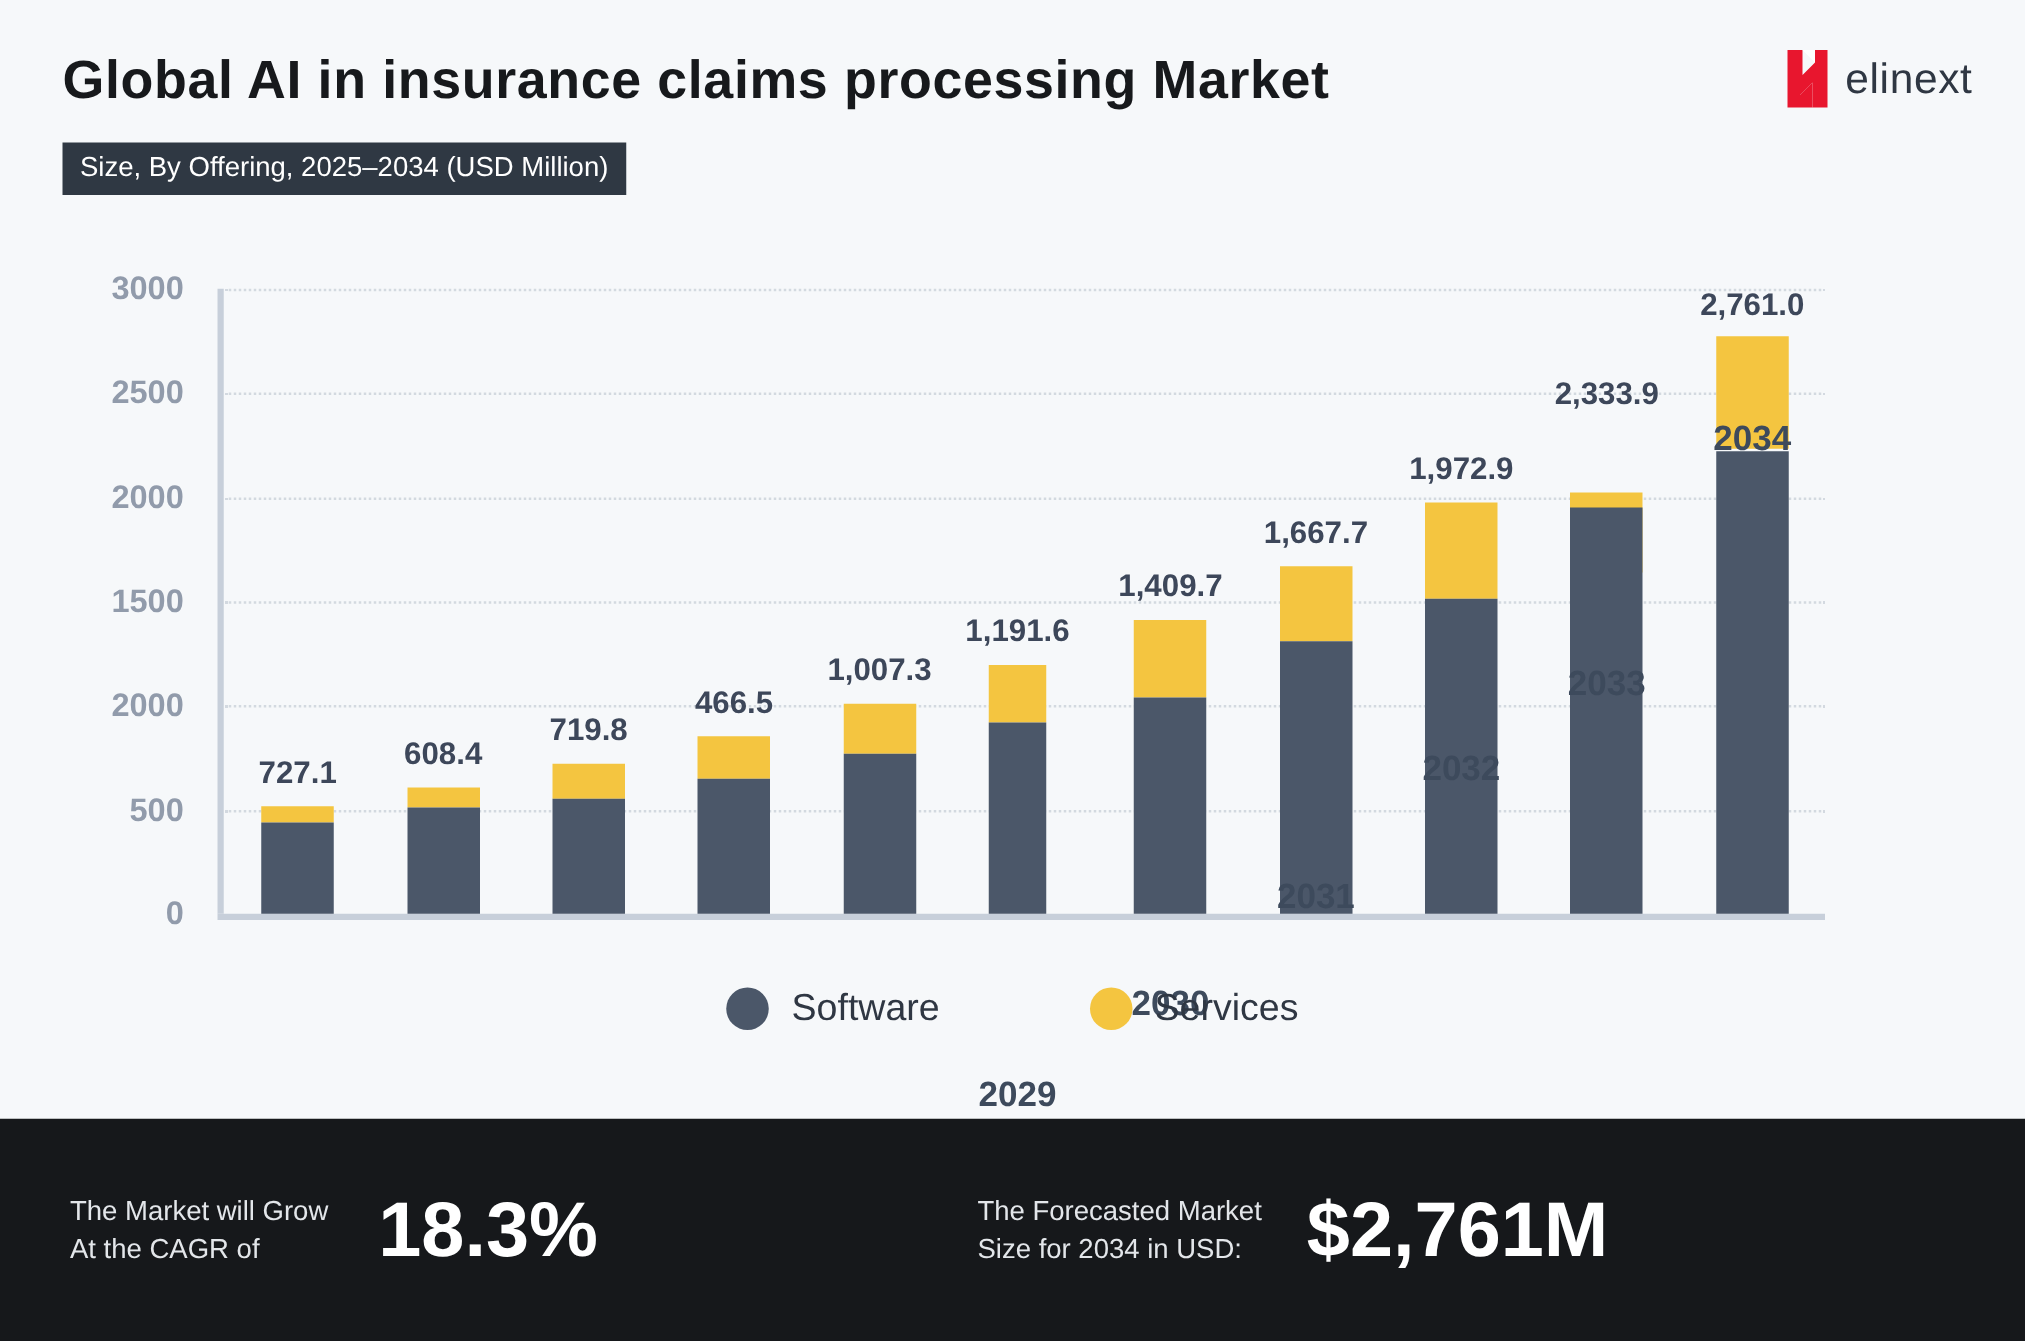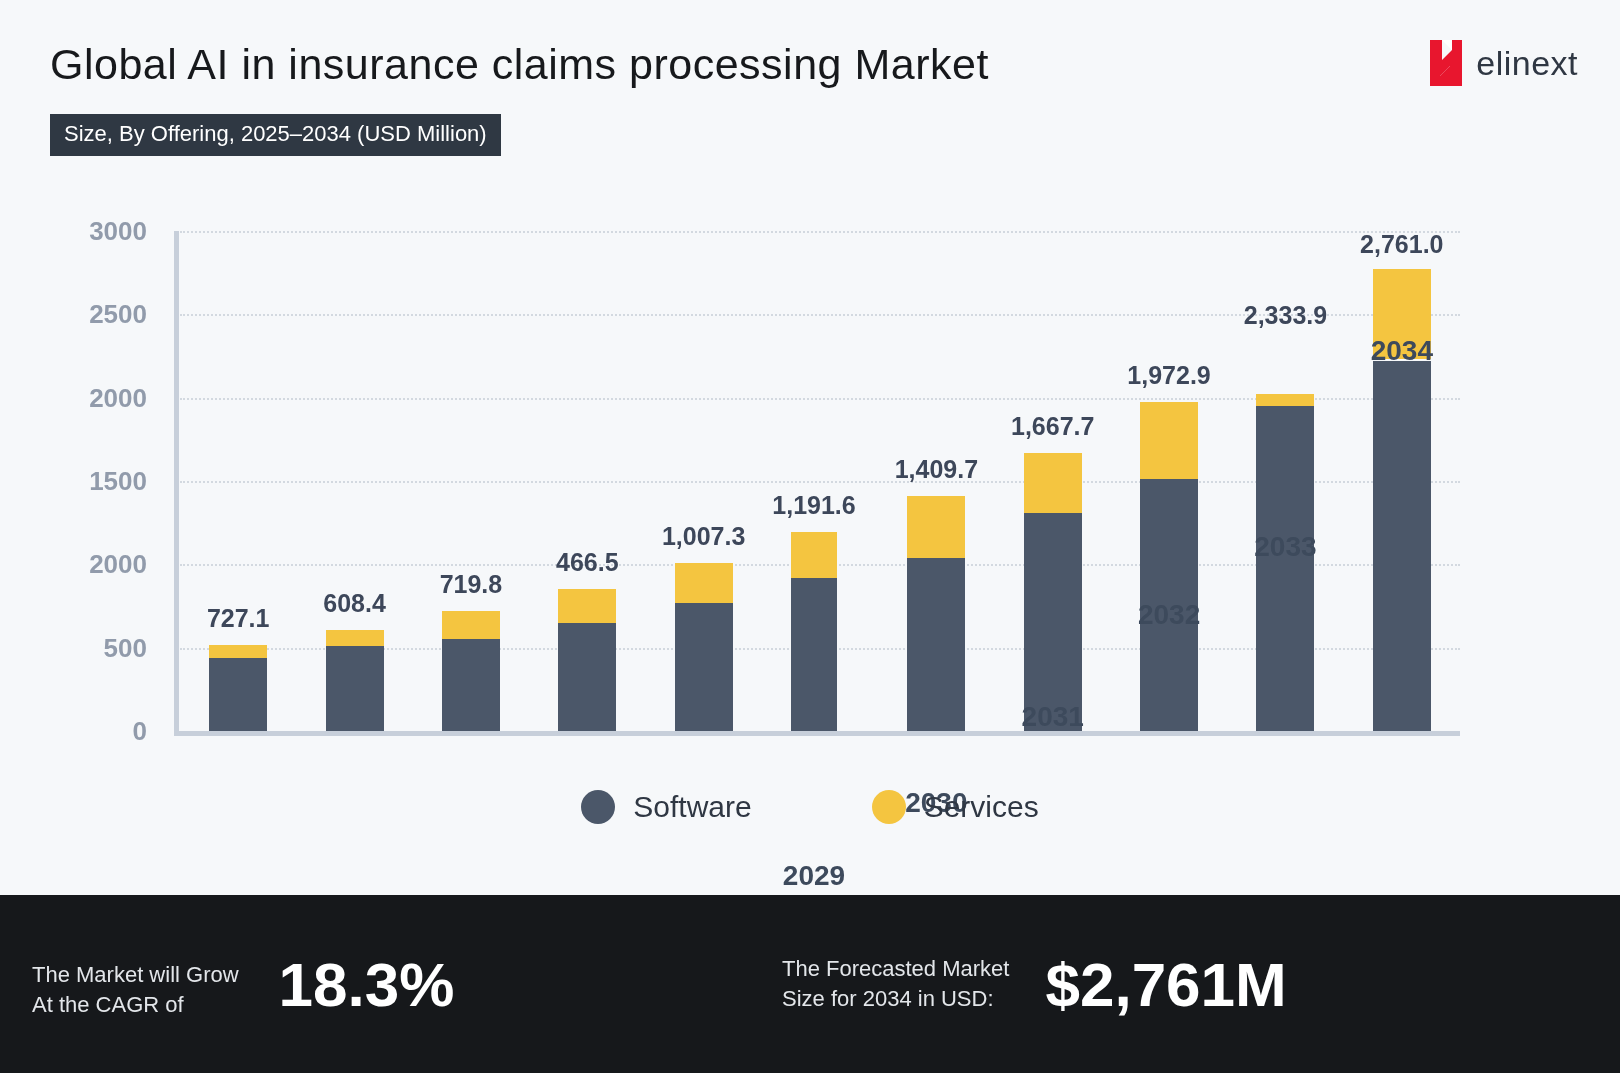--- a/index.html
+++ b/index.html
@@ -12,21 +12,21 @@
   #page {
     position: relative;
     width: 1620px; height: 1073px;
     background: #f6f8fa;
   }
 
   
   #header { position: absolute; top: 0; left: 0; width: 1620px; height: 185px; }
   #title {
     position: absolute; left: 50px; top: 40px;
-    font-size: 43px; font-weight: 400; color: #17191c;
+    font-size: 43px; font-weight: 700; color: #17191c;
     letter-spacing: 0.5px; white-space: nowrap;
   }
   #subtitle-wrap {
     position: absolute; left: 50px; top: 114px;
     background: #2f3843; padding: 7px 14px 9px 14px;
     display: inline-block;
   }
   #subtitle {
     font-size: 22px; color: #ffffff; font-weight: 400; white-space: nowrap;
   }
@@ -93,21 +93,21 @@
     display: flex; align-items: center;
   }
   .stat { display: flex; align-items: center; }
   .stat-caption {
     font-size: 22px; line-height: 1.35; color: #e3e6ea; font-weight: 400;
     white-space: pre-line;
   }
   .stat-value {
     font-size: 62px; font-weight: 700; color: #ffffff; letter-spacing: 0px;
   }
-  #stat-cagr { position: absolute; left: 32px; align-items: flex-end; }
+  #stat-cagr { position: absolute; left: 56px; }
   #stat-cagr .stat-value { margin-left: 40px; }
   #stat-forecast { position: absolute; left: 782px; }
   #stat-forecast .stat-value { margin-left: 36px; }
 </style>
 </head>
 <body>
 
 <div id="page">
 
   <div id="header">

